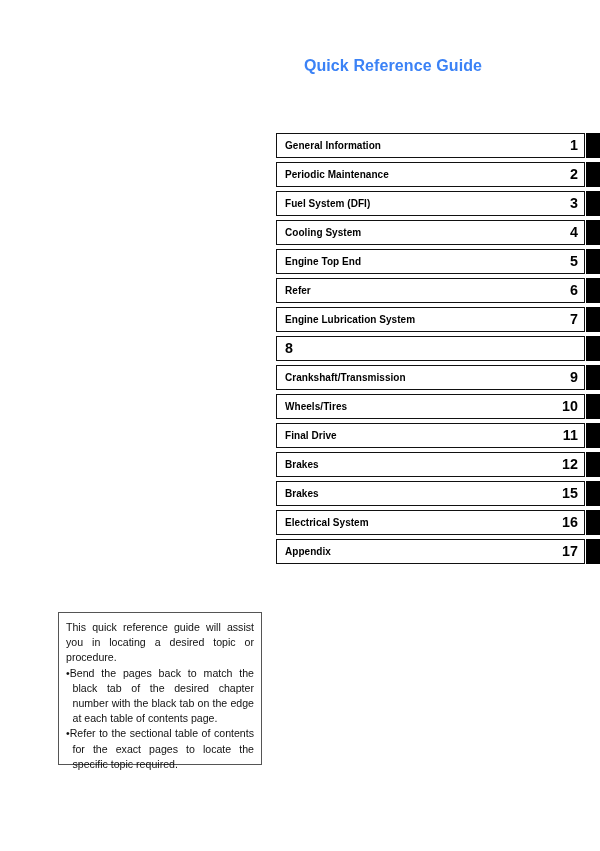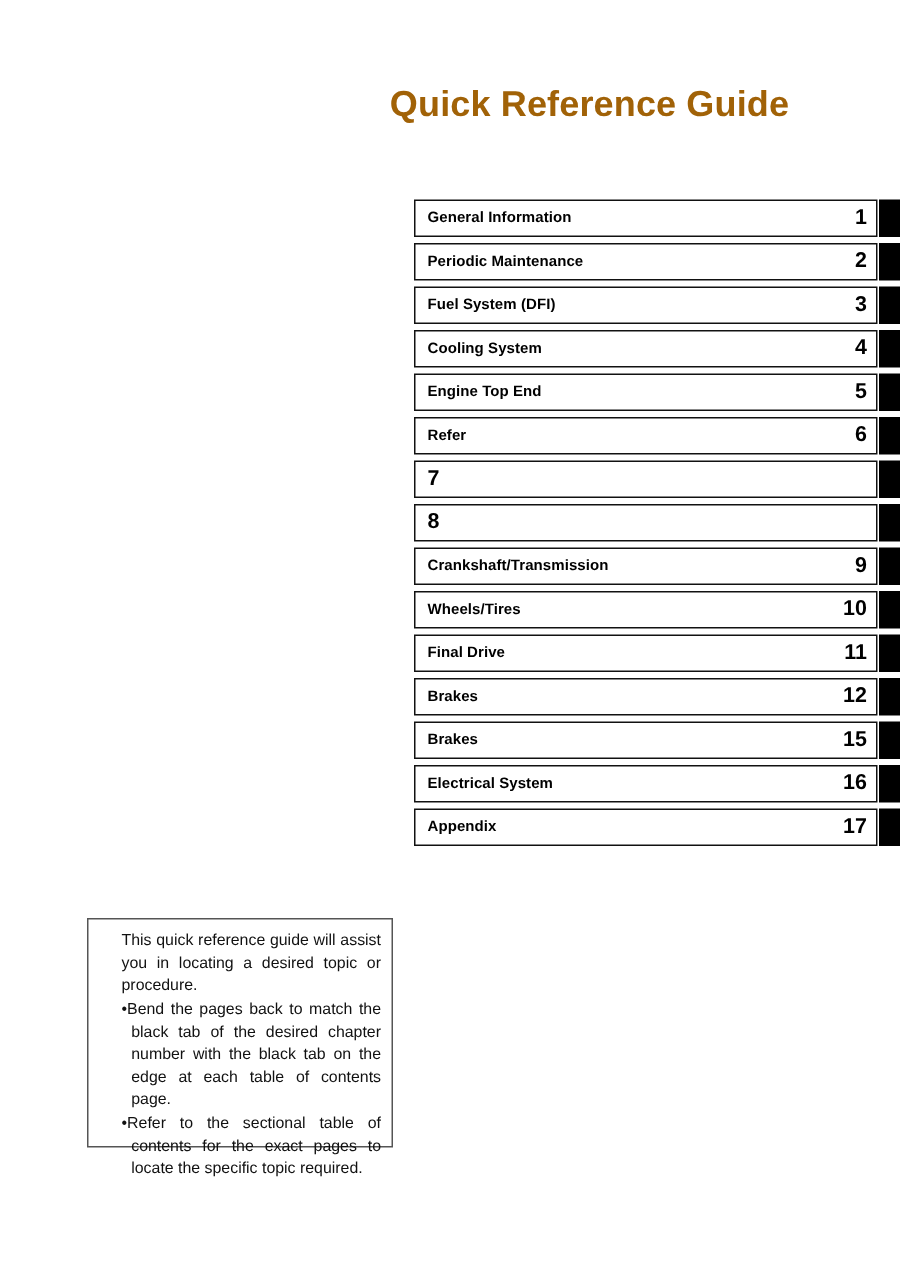--- a/index.html
+++ b/index.html
@@ -18,24 +18,24 @@
     -webkit-font-smoothing: antialiased;
   }
 
   
   .page-title {
     position: absolute;
     left: 186px;
     top: 56px;
     width: 414px;
     text-align: center;
-    font-size: 24px;
+    font-size: 16px;
     font-weight: bold;
     letter-spacing: 0.1px;
-    color: #a16207;
+    color: #3b82f6;
     line-height: 1.2;
   }
 
   
   .chapter-list {
     position: absolute;
     left: 276px;
     top: 133px;
     width: 324px;
   }
@@ -80,21 +80,21 @@
   
   .note-box {
     position: absolute;
     left: 58px;
     top: 612px;
     width: 204px;
     height: 153px;
     box-sizing: border-box;
     border: 1px solid #555555;
     background: #ffffff;
-    padding: 7px 7px 6px 22px;
+    padding: 7px 7px 6px 7px;
   }
   .note-text {
     font-size: 10.6px;
     line-height: 15.2px;
     text-align: justify;
     color: #111111;
   }
   .note-para {
     margin: 0;
     text-align: justify;
@@ -155,20 +155,21 @@
     </div>
     <div class="chapter-row">
       <div class="chapter-box">
         <span class="chapter-name">Refer</span>
         <span class="chapter-number">6</span>
       </div>
       <div class="chapter-tab"></div>
     </div>
     <div class="chapter-row">
       <div class="chapter-box">
+        <span class="chapter-name">Engine Lubrication System</span>
         <span class="chapter-number">7</span>
       </div>
       <div class="chapter-tab"></div>
     </div>
     <div class="chapter-row">
       <div class="chapter-box">
         <span class="chapter-number">8</span>
       </div>
       <div class="chapter-tab"></div>
     </div>

